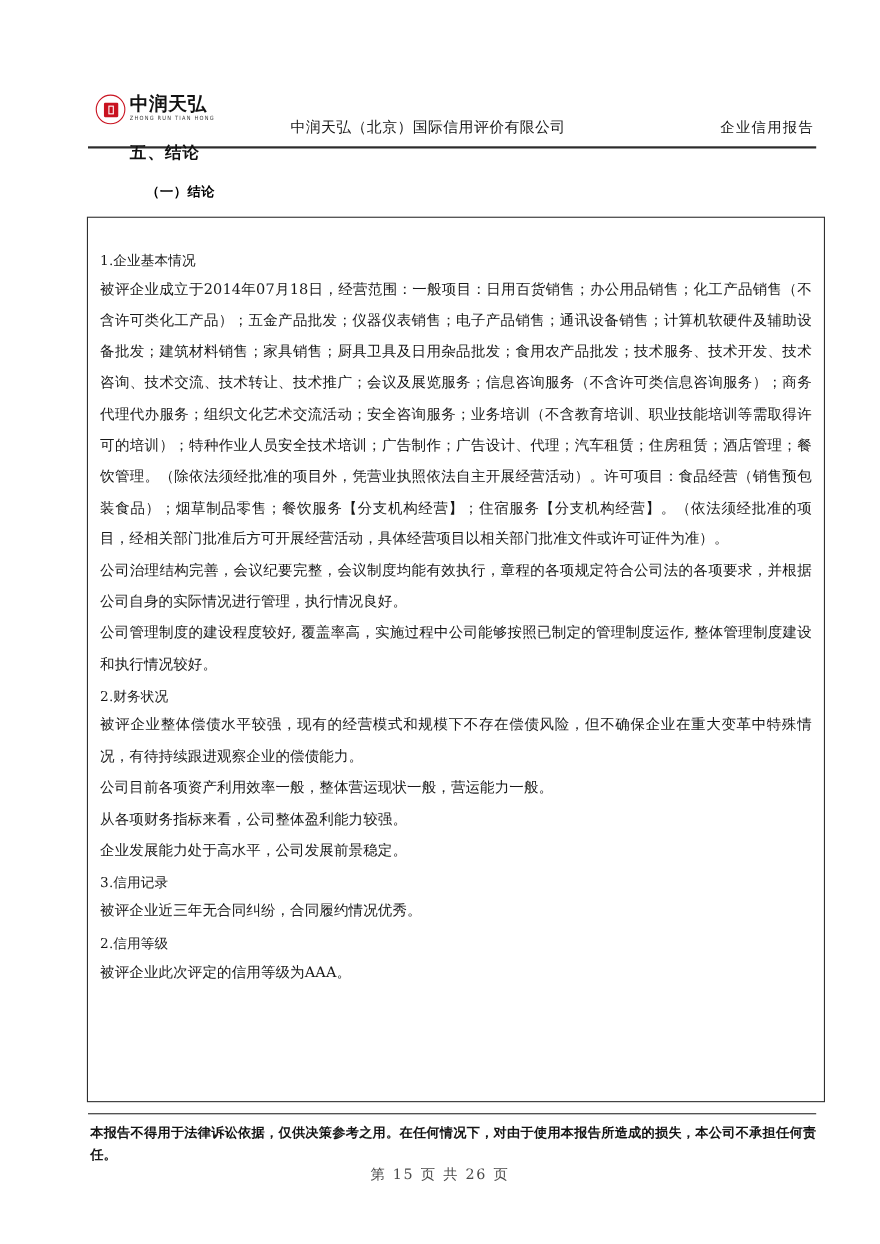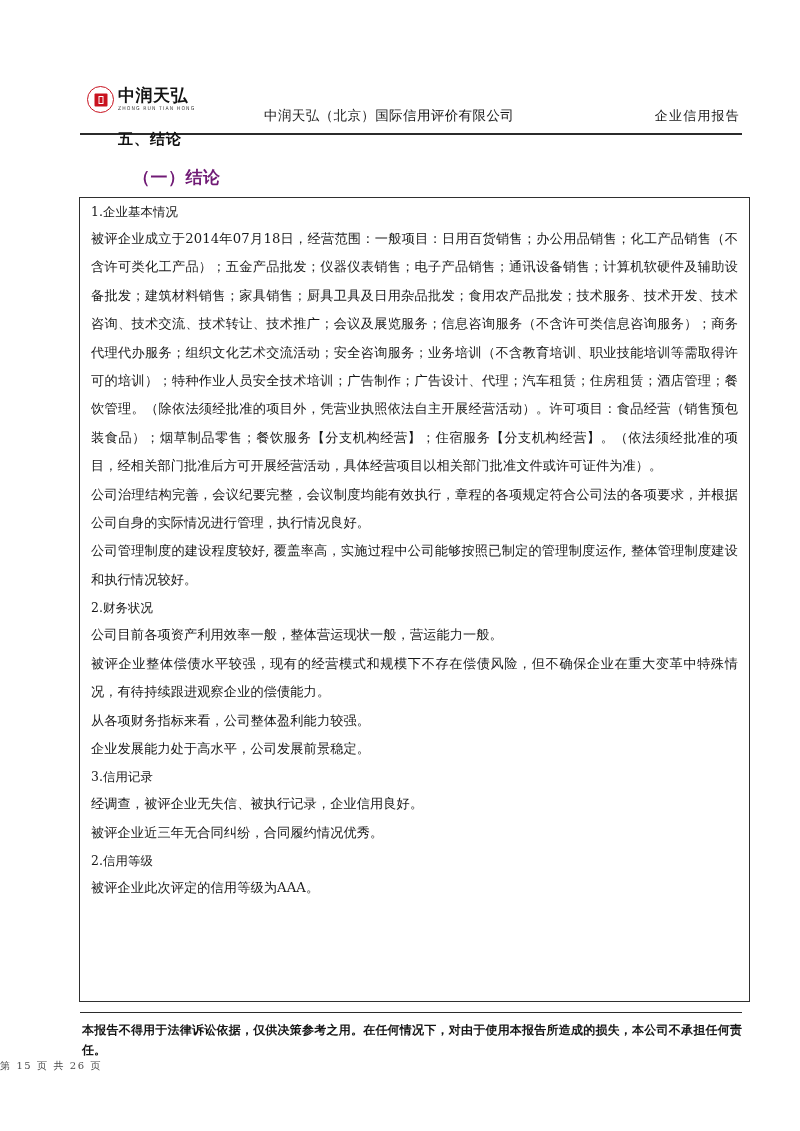--- a/index.html
+++ b/index.html
@@ -128,36 +128,36 @@
     top: 130px;
     font-size: 15px;
     font-weight: bold;
     letter-spacing: 1px;
     color: #111111;
   }
   .sub-title {
     position: absolute;
     left: 133px;
     top: 166px;
-    font-size: 17px;
+    font-size: 12px;
     font-weight: bold;
     letter-spacing: 0.5px;
-    color: #701a75;
+    color: #000000;
   }
 
   
   .content-box {
     position: absolute;
     left: 79px;
     top: 197px;
     width: 671px;
     height: 805px;
     box-sizing: border-box;
     border: 1.2px solid #2f2f2f;
-    padding: 0 11px 0 11px;
+    padding: 25px 11px 0 11px;
     overflow: hidden;
   }
   .blk {
     font-size: 13.2px;
     line-height: 28.4px;
     color: #181818;
     text-align: justify;
     text-justify: inter-ideograph;
     letter-spacing: 0.1px;
     margin: 0;
@@ -190,22 +190,22 @@
     letter-spacing: 0.1px;
     color: #141414;
     text-align: justify;
     text-justify: inter-ideograph;
   }
   .page-num {
     position: absolute;
     left: 0;
     right: 0;
     top: 1059px;
-    text-align: left;
-    font-size: 10px;
+    text-align: center;
+    font-size: 13px;
     letter-spacing: 1.6px;
     color: #4a4a4a;
   }
 </style>
 </head>
 <body>
 
 <div class="page">
 
   <div class="header">
@@ -226,26 +226,25 @@
   <div class="sec-title">五、结论</div>
   <div class="sub-title">（一）结论</div>
 
   <div class="content-box">
     <div id="content-blocks">
         <p class="blk heading">1.企业基本情况</p>
         <p class="blk para">被评企业成立于2014年07月18日，经营范围：一般项目：日用百货销售；办公用品销售；化工产品销售（不含许可类化工产品）；五金产品批发；仪器仪表销售；电子产品销售；通讯设备销售；计算机软硬件及辅助设备批发；建筑材料销售；家具销售；厨具卫具及日用杂品批发；食用农产品批发；技术服务、技术开发、技术咨询、技术交流、技术转让、技术推广；会议及展览服务；信息咨询服务（不含许可类信息咨询服务）；商务代理代办服务；组织文化艺术交流活动；安全咨询服务；业务培训（不含教育培训、职业技能培训等需取得许可的培训）；特种作业人员安全技术培训；广告制作；广告设计、代理；汽车租赁；住房租赁；酒店管理；餐饮管理。（除依法须经批准的项目外，凭营业执照依法自主开展经营活动）。许可项目：食品经营（销售预包装食品）；烟草制品零售；餐饮服务【分支机构经营】；住宿服务【分支机构经营】。（依法须经批准的项目，经相关部门批准后方可开展经营活动，具体经营项目以相关部门批准文件或许可证件为准）。</p>
         <p class="blk para">公司治理结构完善，会议纪要完整，会议制度均能有效执行，章程的各项规定符合公司法的各项要求，并根据公司自身的实际情况进行管理，执行情况良好。</p>
         <p class="blk para">公司管理制度的建设程度较好, 覆盖率高，实施过程中公司能够按照已制定的管理制度运作, 整体管理制度建设和执行情况较好。</p>
         <p class="blk heading">2.财务状况</p>
+        <p class="blk para">被评企业整体偿债水平较强，现有的经营模式和规模下不存在偿债风险，但不确保企业在重大变革中特殊情况，有待持续跟进观察企业的偿债能力。</p>
         <p class="blk para">公司目前各项资产利用效率一般，整体营运现状一般，营运能力一般。</p>
-        <p class="blk para">被评企业整体偿债水平较强，现有的经营模式和规模下不存在偿债风险，但不确保企业在重大变革中特殊情况，有待持续跟进观察企业的偿债能力。</p>
         <p class="blk para">从各项财务指标来看，公司整体盈利能力较强。</p>
         <p class="blk para">企业发展能力处于高水平，公司发展前景稳定。</p>
         <p class="blk heading">3.信用记录</p>
-        <p class="blk para">经调查，被评企业无失信、被执行记录，企业信用良好。</p>
         <p class="blk para">被评企业近三年无合同纠纷，合同履约情况优秀。</p>
         <p class="blk heading">2.信用等级</p>
         <p class="blk para">被评企业此次评定的信用等级为AAA。</p>
       </div>
   </div>
 
   <div class="footer-rule"></div>
   <div class="footer-note">本报告不得用于法律诉讼依据，仅供决策参考之用。在任何情况下，对由于使用本报告所造成的损失，本公司不承担任何责任。</div>
   <div class="page-num">第 15 页 共 26 页</div>
 

